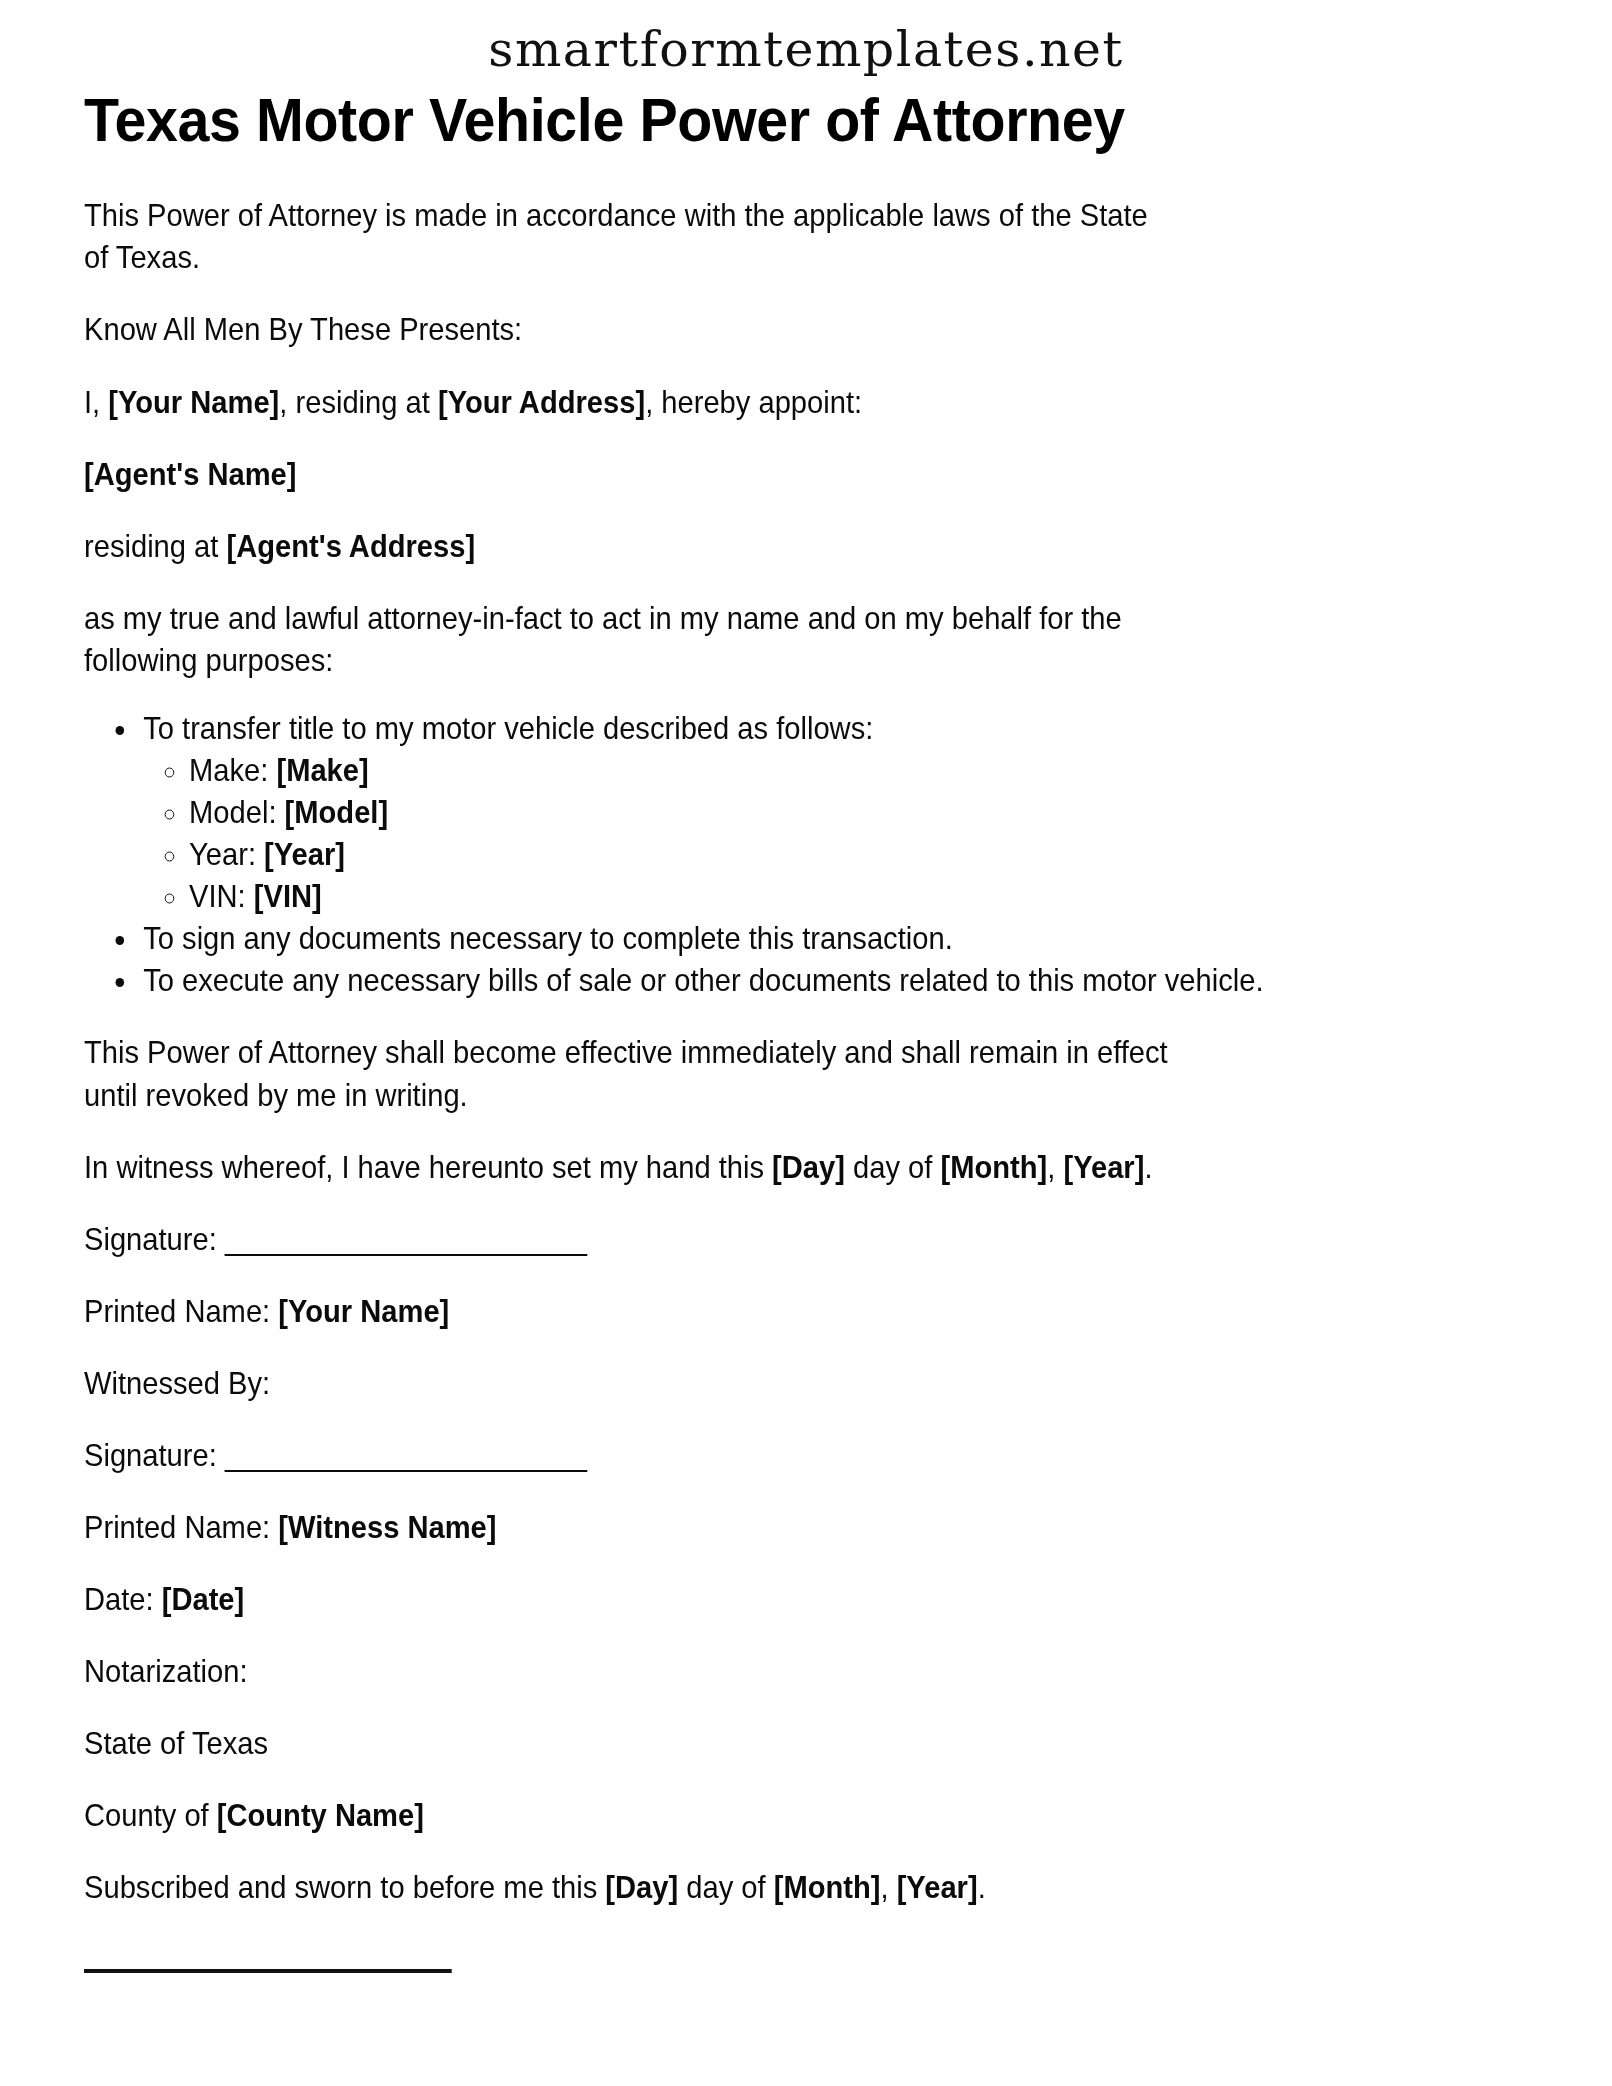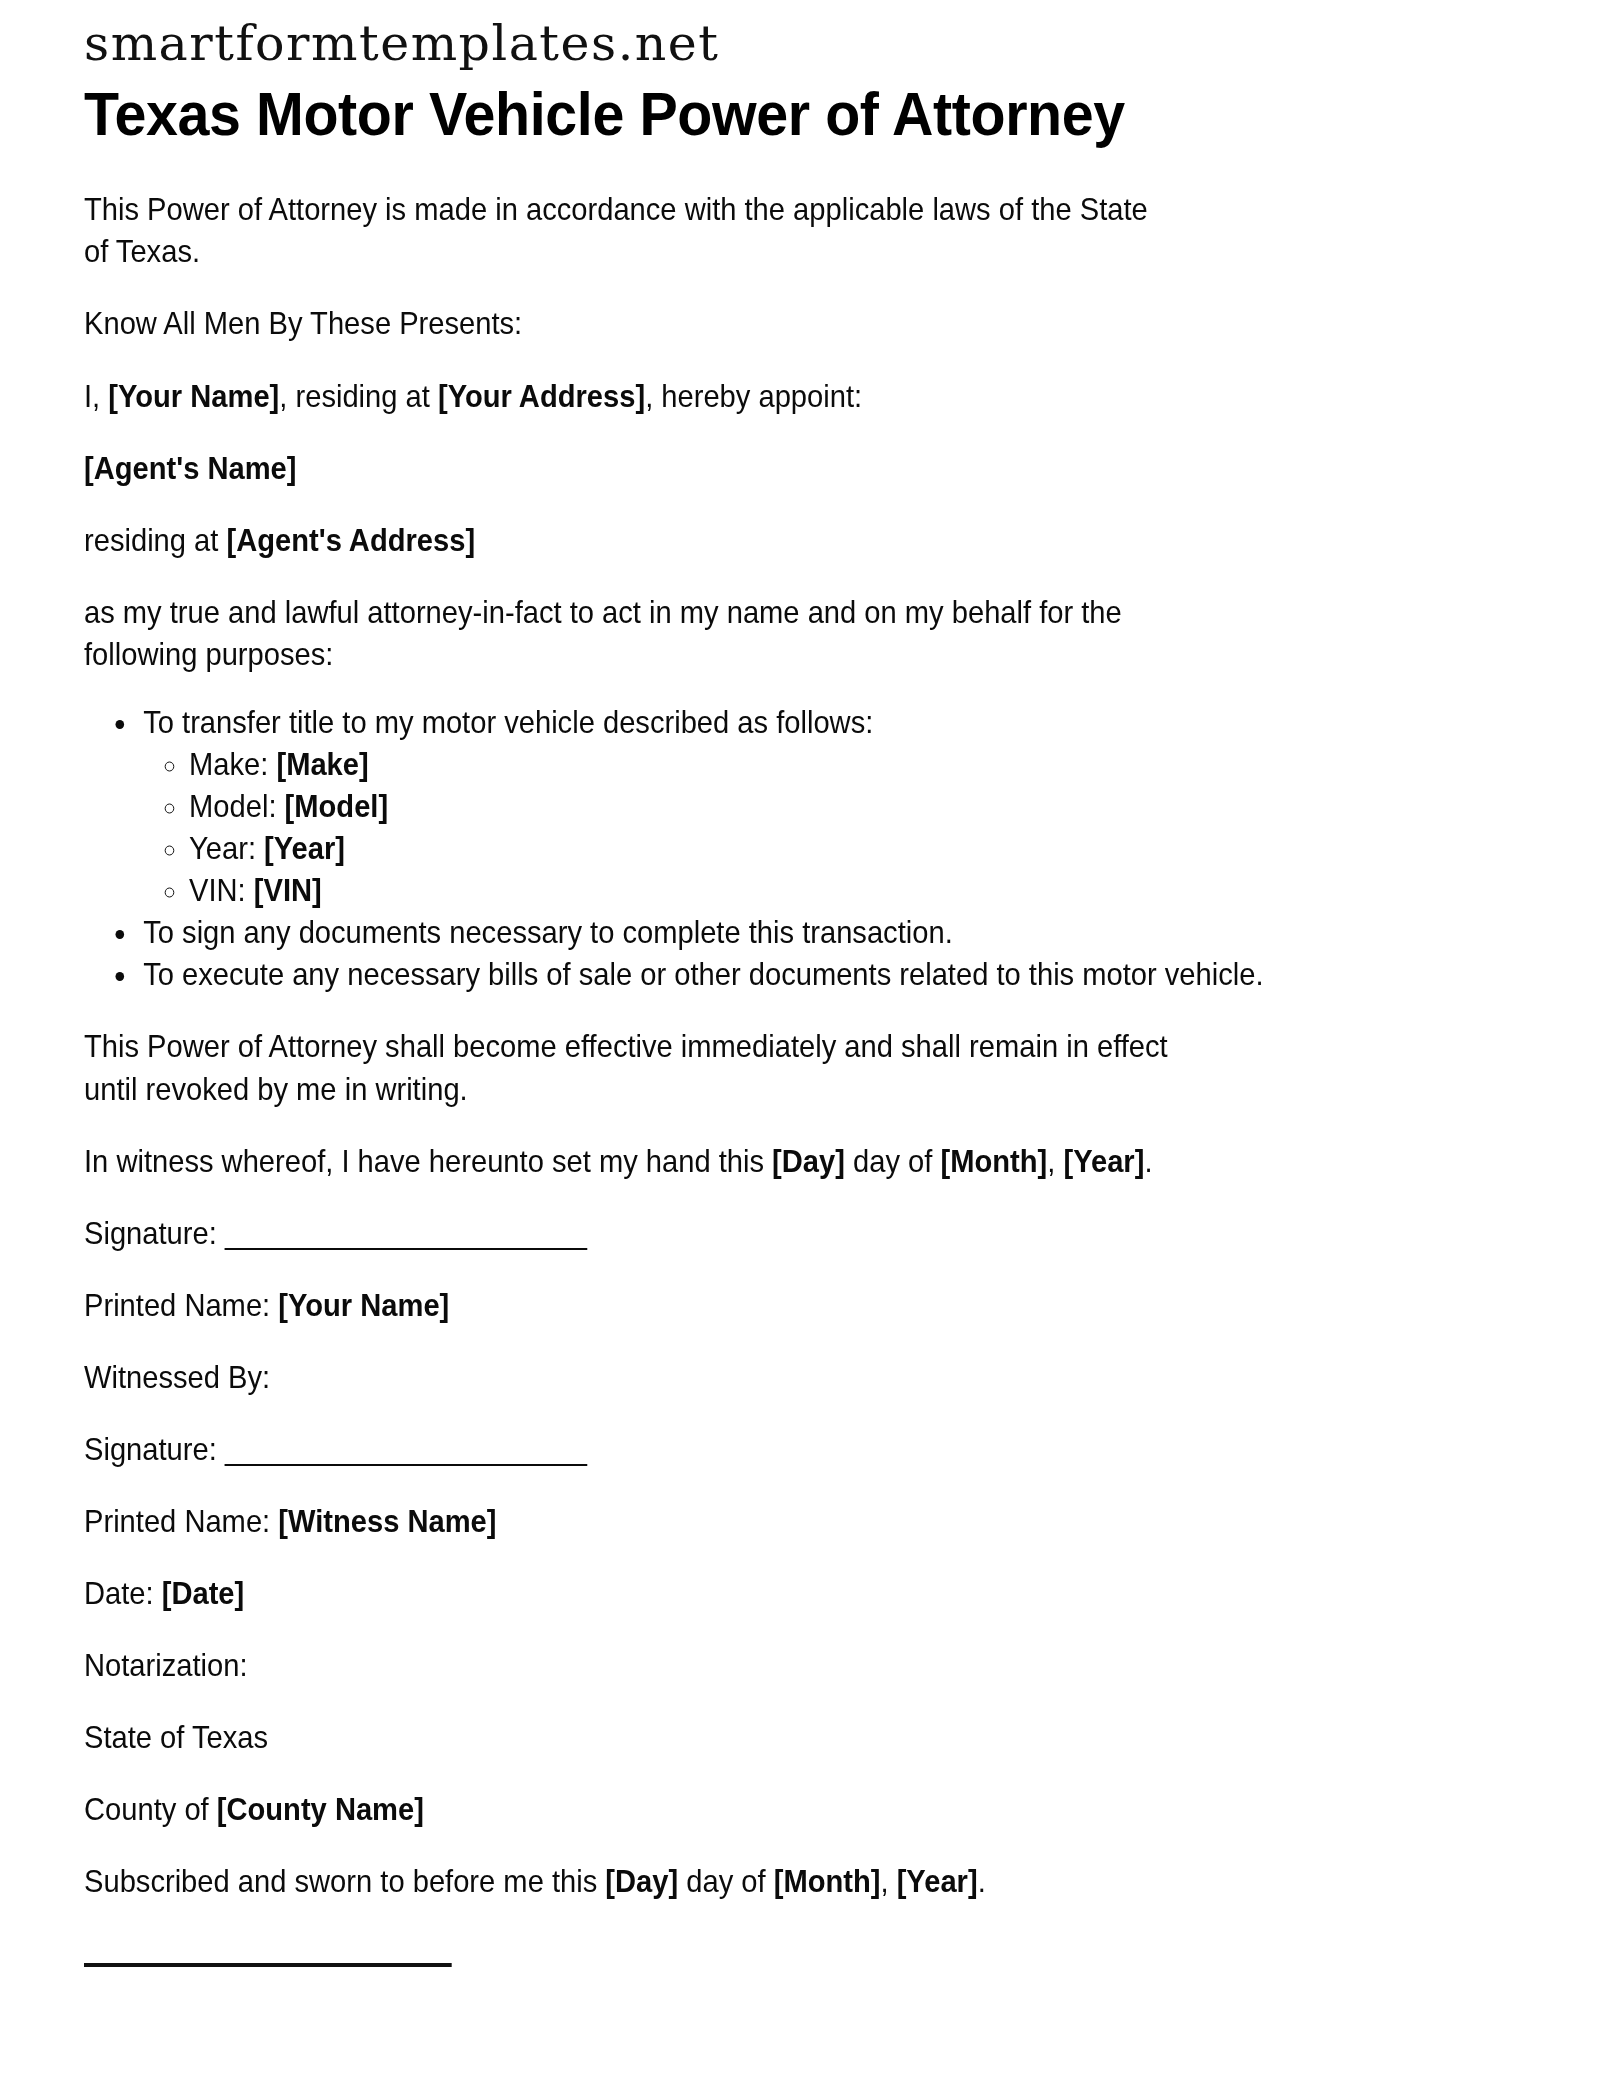--- a/index.html
+++ b/index.html
@@ -17,22 +17,22 @@
   .page {
     position: relative;
     width: 1612px;
     height: 2086px;
     background: #ffffff;
     box-sizing: border-box;
     padding: 0 80px 0 84px;
     overflow: hidden;
   }
   .watermark-row {
-    padding-top: 19px;
-    text-align: left;
+    padding-top: 25px;
+    text-align: center;
     padding-right: 4px;
   }
   .watermark {
     font-family: "DejaVu Serif", "Liberation Serif", serif;
     font-size: 49px;
     letter-spacing: 1.5px;
     color: #111111;
     font-weight: 400;
     line-height: 1;
     white-space: nowrap;

